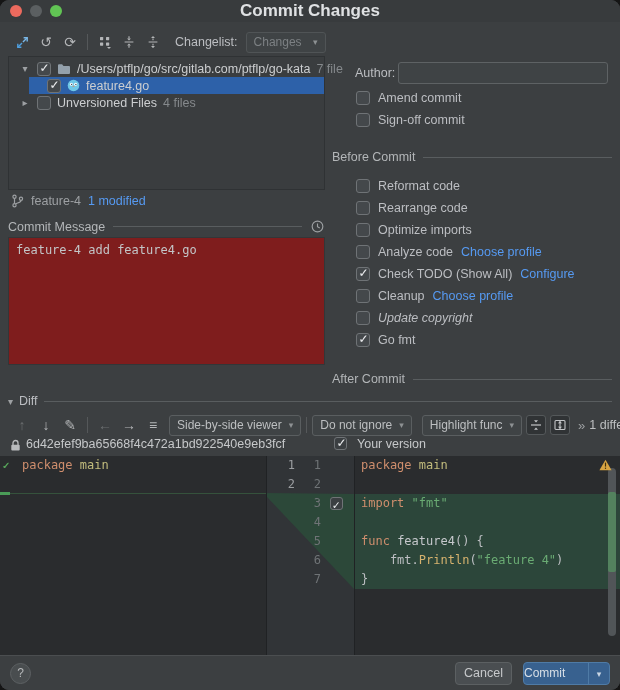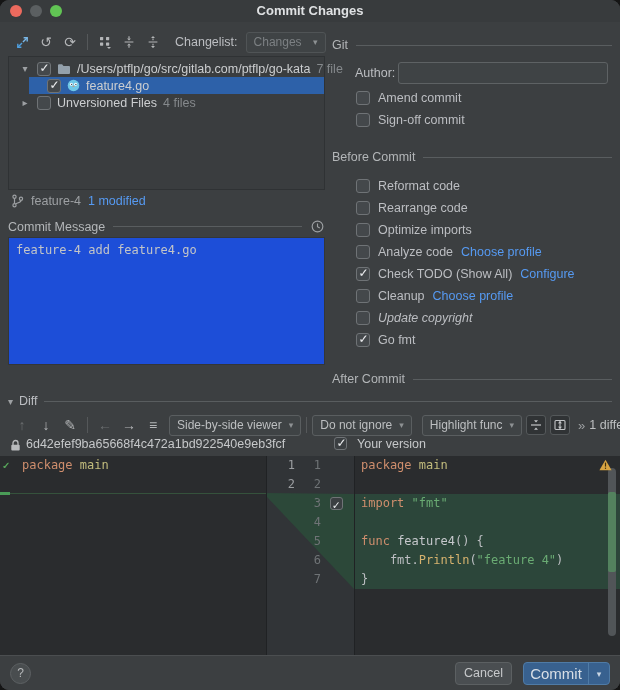--- a/index.html
+++ b/index.html
@@ -10,21 +10,21 @@
     color:#bcbec2; font-size:12.5px; border-radius:9px; overflow:hidden;
     margin:0 auto;
   }
   
   .titlebar { position:absolute; left:0; top:0; right:0; height:22px; background:#383b3d; }
   .traffic { position:absolute; left:10px; top:5px; display:flex; gap:8px; }
   .tl { width:12px; height:12px; border-radius:50%; display:inline-block; }
   .tl.red { background:var(--traffic_red); }
   .tl.gray { background:var(--traffic_gray); }
   .tl.green { background:var(--traffic_green); }
-  .win-title { text-align:center; line-height:22px; font-weight:bold; font-size:13px; color:#dfe1e3; }
+  .win-title { text-align:center; line-height:22px; font-weight:bold; font-size:17px; color:#dfe1e3; }
   
   .main-toolbar { position:absolute; left:10px; top:29px; width:318px; height:26px; display:flex; align-items:center; }
   .tbi { width:24px; height:22px; display:flex; align-items:center; justify-content:center;
          color:#b4b6b8; font-size:14px; border-radius:3px; flex:none; }
   .tbi.dim { color:#6b6e70; }
   .vsep { width:1px; height:16px; background:#55585a; margin:0 5px; flex:none; }
   .tb-label { margin:0 8px 0 10px; color:#bcbec2; font-size:12.5px; white-space:nowrap; }
   .combo { height:21px; border:1px solid #5a5e60; border-radius:3px; background:#3f4345;
            display:inline-flex; align-items:center; padding:0 7px; gap:7px; font-size:12px;
            color:#bdbfc1; white-space:nowrap; }
@@ -50,21 +50,21 @@
   .trow .badge { color:#85898c; }
   .trow.selected .hl { position:absolute; left:20px; right:0; top:0; bottom:0; background:var(--selection); }
   .trow.selected > * { position:relative; z-index:1; }
   .tpad { flex:none; }
   
   .branch-row { position:absolute; left:11px; top:194px; height:18px; display:flex; align-items:flex-start; gap:7px; }
   .branch-name { color:#9da0a3; }
   
   .cm-header { position:absolute; left:8px; top:219px; width:317px; display:flex; align-items:center; gap:8px; color:#b3b6b8; }
   .cm-header .hline { flex:1; height:1px; background:#595d5f; }
-  .cm-box { position:absolute; left:8px; top:237px; width:317px; height:128px; background:#1d4ed8;
+  .cm-box { position:absolute; left:8px; top:237px; width:317px; height:128px; background:#7f1d1d;
             border:1px solid #333638; padding:5px 7px; font-family:"DejaVu Sans Mono", monospace;
             font-size:12px; color:#c3c5c7; }
   
   .author-label { position:absolute; left:355px; top:66px; color:#bcbec2; }
   .author-input { position:absolute; left:398px; top:62px; width:210px; height:22px; background:#3f4345;
                   border:1px solid #5e6264; border-radius:3px; color:#d0d2d4; padding:0 6px;
                   font-family:"Liberation Sans", sans-serif; font-size:12.5px; outline:none; }
   
   .diff-header { position:absolute; left:8px; top:394px; width:604px; display:flex; align-items:center; gap:6px; color:#bcbec2; }
   .diff-header .hline { flex:1; height:1px; background:#595d5f; }
@@ -110,21 +110,21 @@
   .sb-mark { position:absolute; left:1px; width:8px; top:30px; height:80px; background:rgba(85,160,98,.6); border-radius:2px; }
   
   .footer { position:absolute; left:0; right:0; top:655px; height:35px; background:#3c3f41; border-top:1px solid #4b4e50; }
   .help { position:absolute; left:10px; top:7px; width:21px; height:21px; border-radius:50%; background:#494d4f;
           border:1px solid #5d6163; color:#b6b8ba; text-align:center; line-height:19px; font-size:12px; }
   .btn-cancel { position:absolute; left:455px; top:6px; width:57px; height:23px; background:#4a4e51;
                 border:1px solid #5c6062; border-radius:4px; color:#c7c9cb; font-size:12.5px;
                 text-align:center; line-height:21px; }
   .btn-commit { position:absolute; left:523px; top:6px; height:23px; display:flex; border-radius:4px;
                 overflow:hidden; border:1px solid #4f7ba6; background:var(--commit_btn); }
-  .bc-main { width:64px; text-align:center; line-height:21px; color:#d9dfe6; font-size:15px; }
+  .bc-main { width:64px; line-height:21px; color:#d9dfe6; font-size:12px; }
   .bc-arrow { width:21px; border-left:1px solid #4f7ba6; display:flex; align-items:center;
               justify-content:center; color:#c9d6e4; font-size:9px; }
   svg { display:block; }
 </style>
 </head>
 <body>
 
 <div class="window">
 
   <div class="titlebar">
@@ -255,24 +255,20 @@
       <svg width="15" height="15" viewBox="0 0 16 16" fill="none" stroke="#9da0a3" stroke-width="1.2">
         <circle cx="8" cy="8" r="5.7"></circle>
           <path d="M8 4.8 V8.3 L10.4 9.6"></path>
       </svg>
     </span>
   </div>
   <div class="cm-box">
     <span>feature-4 add feature4.go</span>
   </div>
 
-  <div class="section-h" style="left:332px; top:38px; width:280px;">
-    <span>Git</span>
-      <span class="hline"></span>
-  </div>
   <span class="author-label">Author:</span>
   <input class="author-input" type="text" style="">
   <div class="cb-row" style="left:356px; top:90px;">
     <span class="cb"></span>
     <span>Amend commit</span>
   </div>
   <div class="cb-row" style="left:356px; top:112px;">
     <span class="cb"></span>
     <span>Sign-off commit</span>
   </div>

